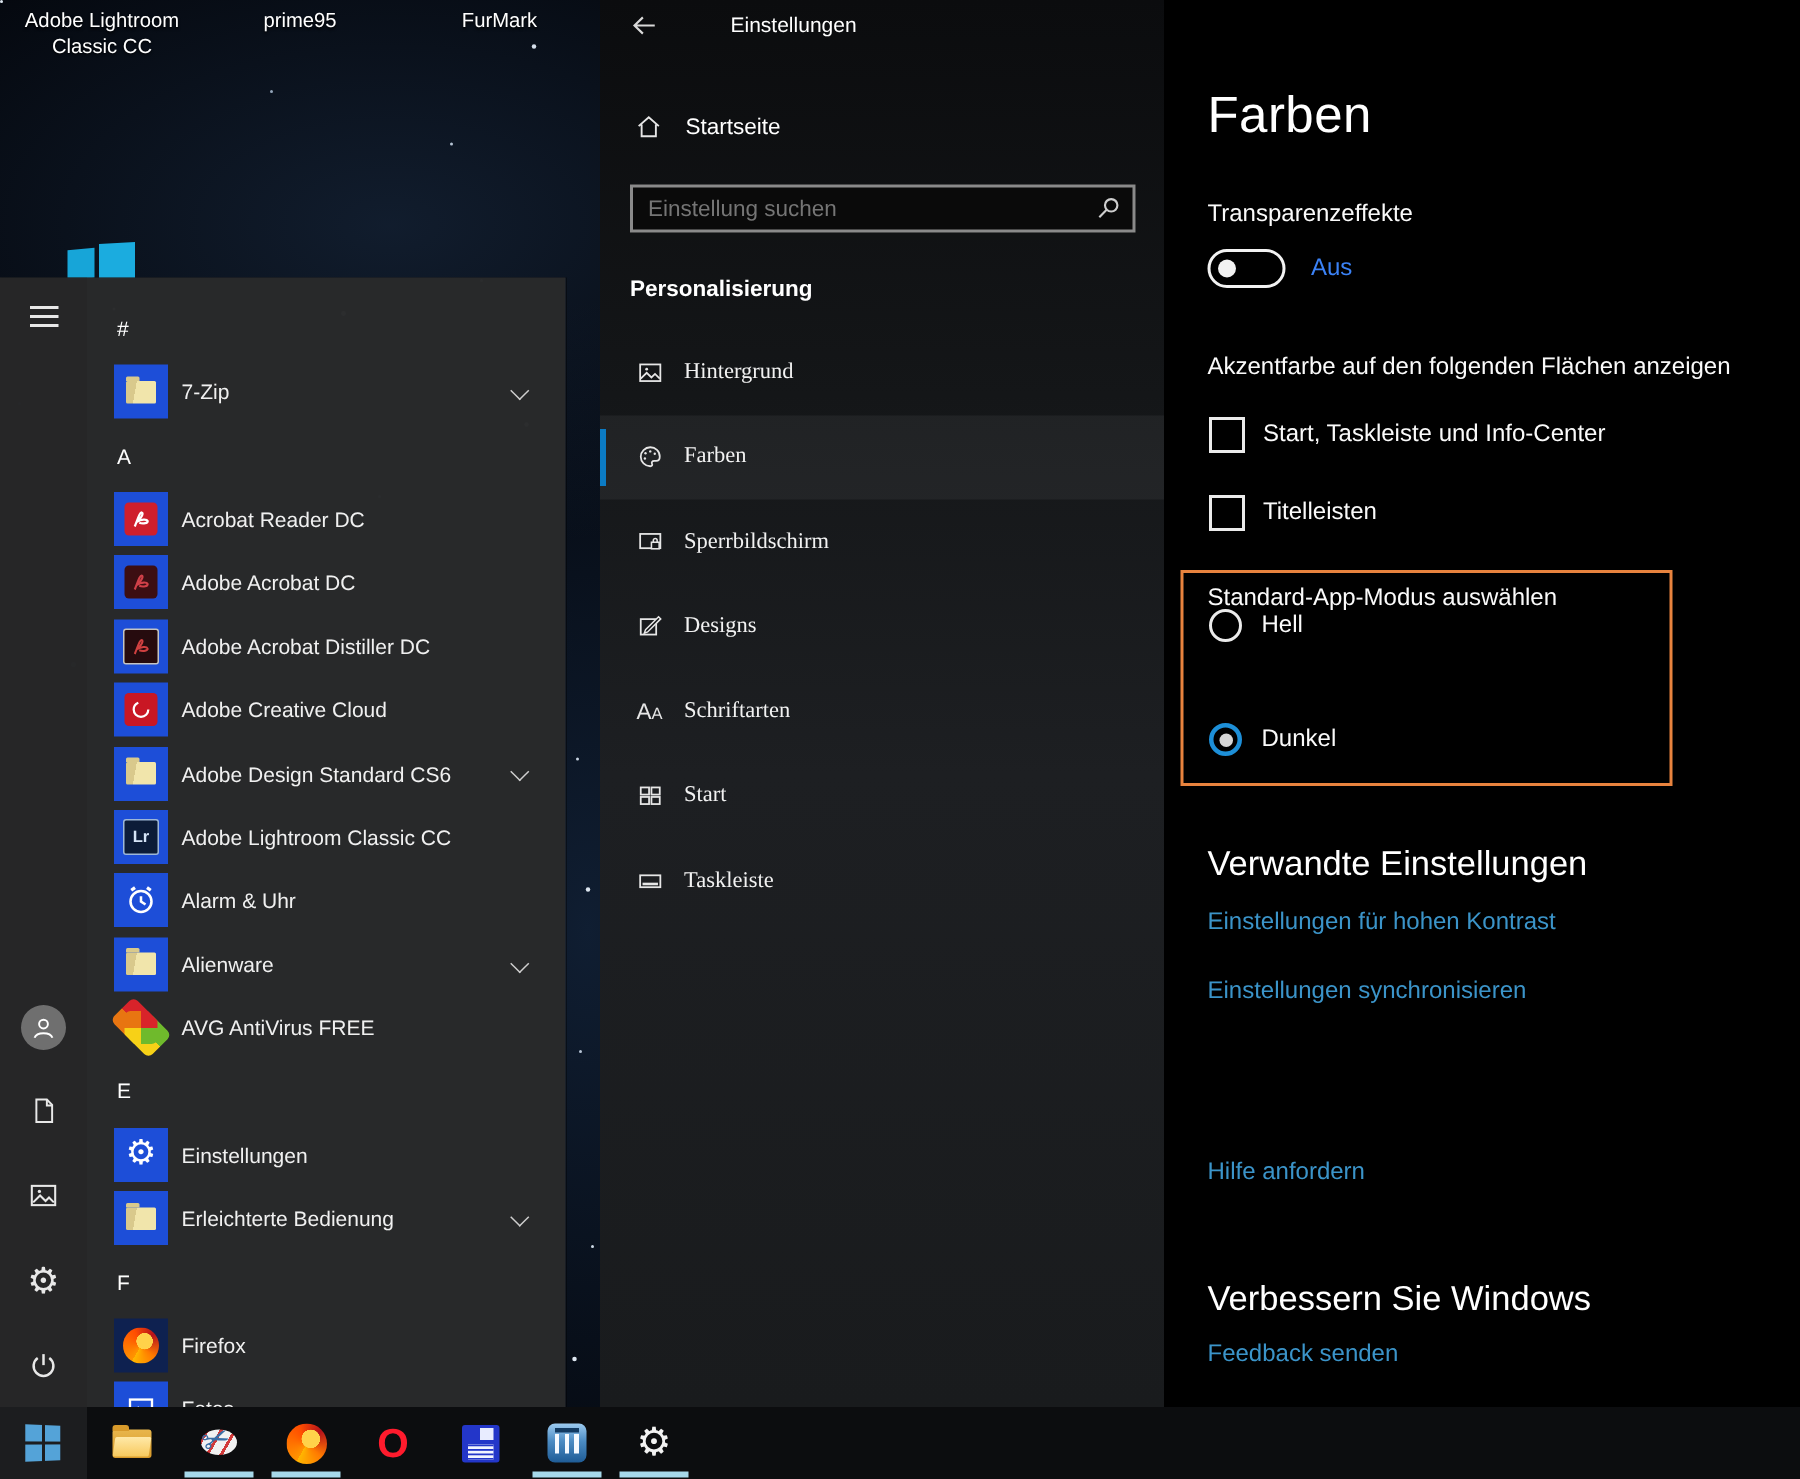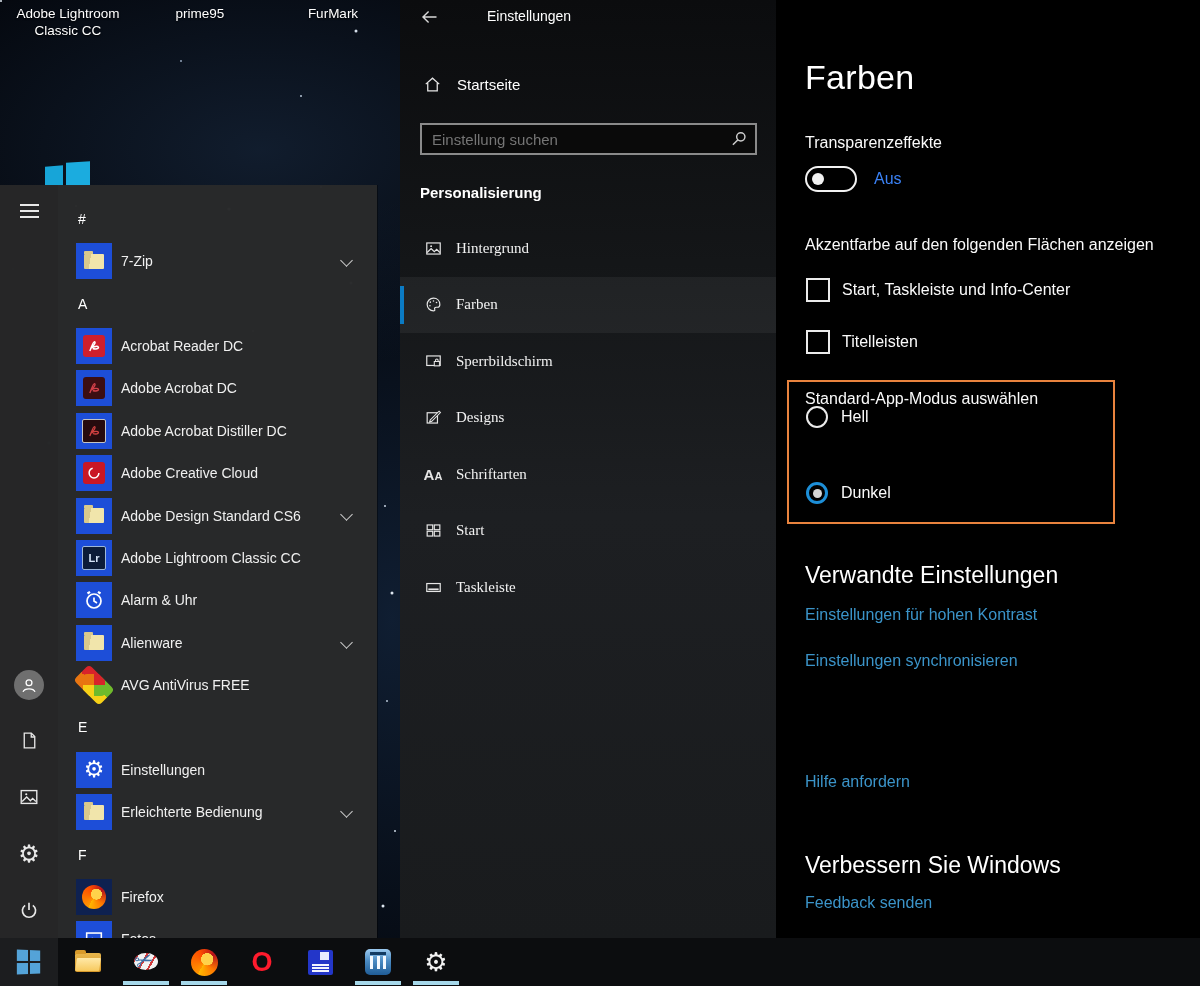--- a/index.html
+++ b/index.html
@@ -41,21 +41,21 @@
     color:#fde047;font-size:15px;padding:0 34px 0 10px;font-family:inherit;width:100%;box-sizing:border-box;}
   .searchbox .mag{position:absolute;right:7px;top:5px;width:18px;height:18px;}
   .nav-section{position:absolute;left:20px;top:184px;font-size:15px;font-weight:bold;color:#fff;}
   .nav-list{position:absolute;left:0;top:220px;width:100%;}
   .nav-item{position:relative;height:56.5px;display:flex;align-items:center;cursor:default;}
   .nav-item .nicon{margin-left:23px;width:20px;display:flex;justify-content:center;}
   .nav-item .nlabel{margin-left:13px;font-size:15px;color:#f2f2f2;font-family:Liberation Serif, serif;}
   .nav-item.selected{background:rgba(255,255,255,.055);}
   .nav-item.selected::before{content:'';position:absolute;left:0;top:9px;bottom:9px;width:4px;background:#0b7bc4;}
   .nicon svg{display:block;}
-  .fonts-glyph{font-size:15px;color:#e6e6e6;letter-spacing:0;font-weight:bold;}
+  .fonts-glyph{font-size:15px;color:#e6e6e6;letter-spacing:0;}
   .fonts-glyph .small{font-size:11px;}
   
   .content{position:absolute;left:376px;top:0;right:0;bottom:0;background:#000;}
   .page-title{position:absolute;left:29px;top:58px;font-size:34px;font-weight:300;color:#fff;letter-spacing:.3px;}
   .lbl{position:absolute;left:29px;font-size:16px;color:#fafafa;}
   .toggle-row{position:absolute;left:29px;top:166px;height:26px;display:flex;align-items:center;}
   .toggle{width:48px;height:22px;border:2px solid #f2f2f2;border-radius:13px;position:relative;cursor:pointer;}
   .toggle .knob{position:absolute;left:5px;top:5px;width:12px;height:12px;border-radius:50%;background:#f2f2f2;}
   .toggle-state{margin-left:17px;font-size:16px;color:#3b82f6;}
   .check-row{position:absolute;left:30px;height:24px;display:flex;align-items:center;cursor:pointer;}

